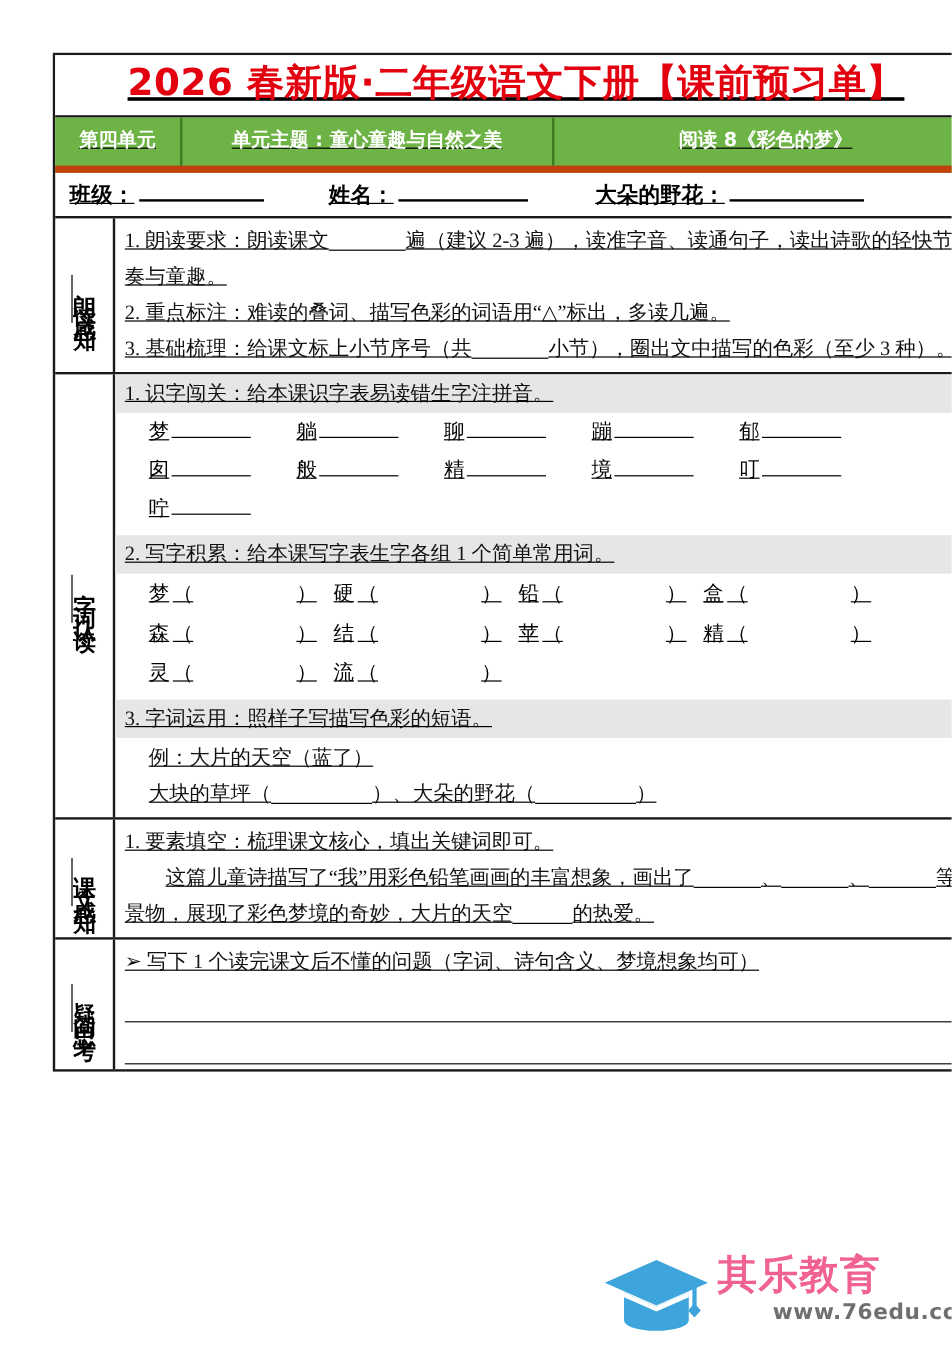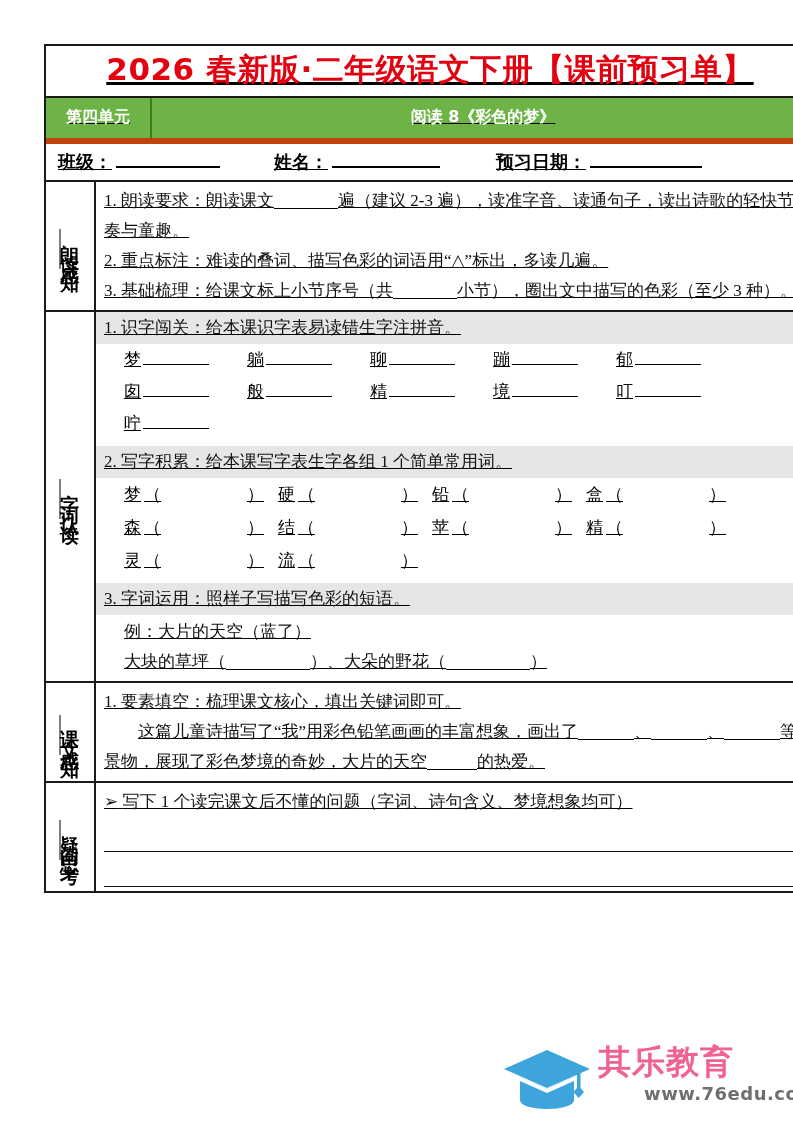--- a/index.html
+++ b/index.html
@@ -245,34 +245,35 @@
 <body>
 
 <div class="sheet">
 
   <div class="title-row">
     <div class="title-text">2026 春新版·二年级语文下册【课前预习单】</div>
   </div>
 
   <div class="unit-bar">
     <div class="unit-cell c1">第四单元</div>
+    <div class="unit-cell c2">单元主题 : 童心童趣与自然之美</div>
     <div class="unit-cell c3">阅读 8《彩色的梦》</div>
   </div>
 
   <div class="info-row">
     <div class="info-item i1">
       <span>班级：</span>
       <span class="blank-line w-class"></span>
     </div>
     <div class="info-item i2">
       <span>姓名：</span>
       <span class="blank-line w-name"></span>
     </div>
     <div class="info-item i3">
-      <span>预习日期：</span>
+      <span>大朵的野花：</span>
       <span class="blank-line w-date"></span>
     </div>
   </div>
 
   <div class="section">
     <div class="sec-label">
       <span class="sec-label-text">朗读感知</span>
     </div>
     <div class="sec-body pad-v">
       <div class="line wrap">

